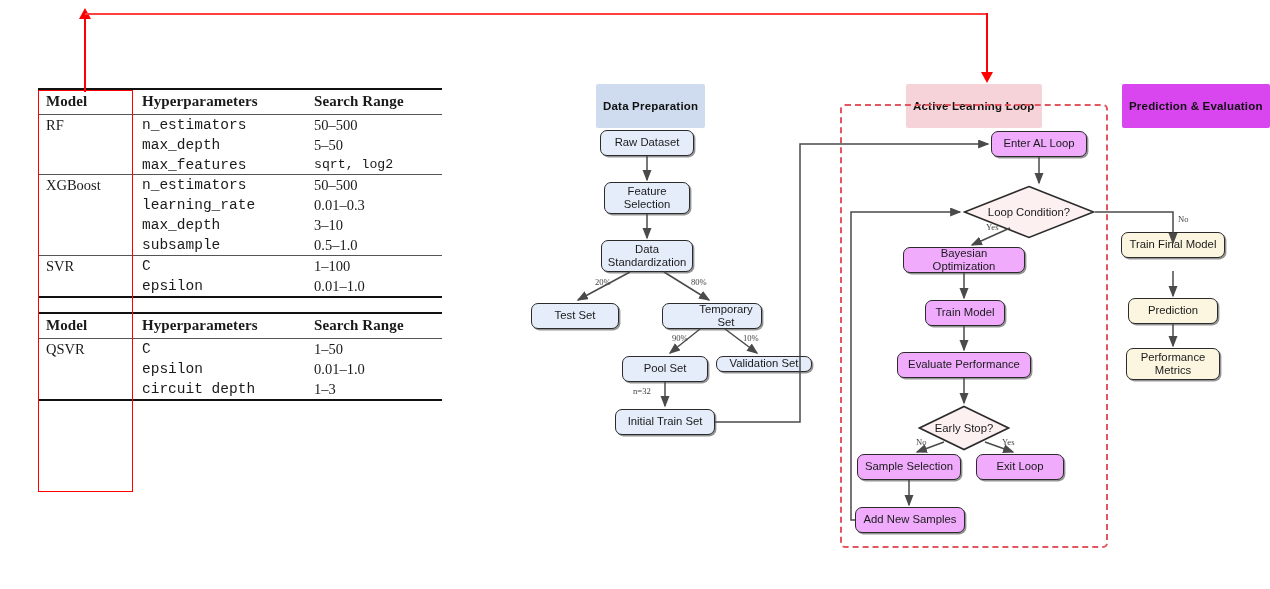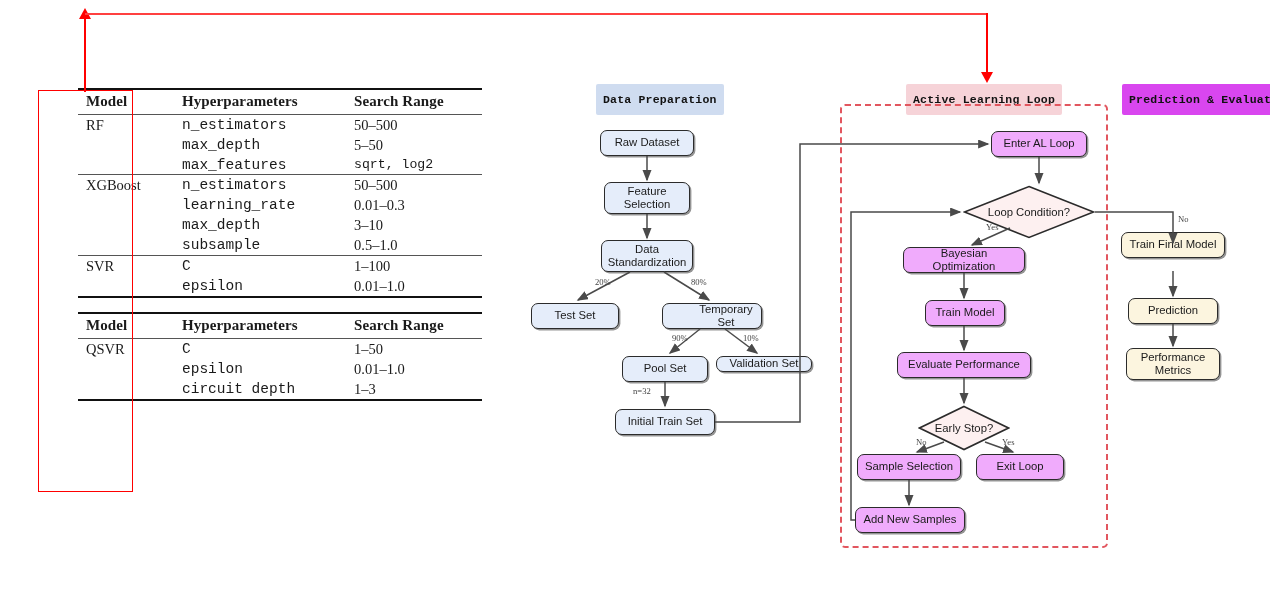--- a/index.html
+++ b/index.html
@@ -1,20 +1,20 @@
 <!DOCTYPE html>
 <html><head>
 <meta charset="utf-8">
 <style>
   html,body{margin:0;padding:0;background:#ffffff;}
   body{width:1270px;height:589px;position:relative;overflow:hidden;
        font-family:"Liberation Serif",serif;color:#1a1a1a;}
 
   
-  #tables-panel{position:absolute;left:38px;top:88px;width:412px;padding-left:40px;}
+  #tables-panel{position:absolute;left:38px;top:88px;width:412px;}
   table.hp{border-collapse:collapse;width:404px;font-size:14.5px;}
   table.hp .rule-top td{border-top:2.0px solid #111;padding:0;height:0;}
   table.hp .rule-bot td{border-top:2.0px solid #111;padding:0;height:0;}
   table.hp .rule-mid td{border-top:0.9px solid #555;padding:0;height:0;}
   table.hp th{font-weight:bold;text-align:left;padding:3px 0 4px 0;
               font-family:"Liberation Serif",serif;font-size:15px;letter-spacing:.1px;}
   table.hp td{padding:1.5px 0;vertical-align:top;font-size:14.5px;}
   .c-model{width:96px;padding-left:8px !important;}
   .c-param{width:172px;font-family:"Liberation Mono",monospace;font-size:13.2px;}
   .c-range{width:auto;}
@@ -30,22 +30,22 @@
               border-left:6px solid transparent;border-right:6px solid transparent;
               border-bottom:11px solid #ff0000;}
   #red-top{position:absolute;left:85px;top:13px;height:1.6px;width:903px;background:#ff4040;}
   #red-right{position:absolute;left:986px;top:13px;width:2.4px;height:62px;background:#ff0000;}
   #red-dnhead{position:absolute;left:981px;top:72px;width:0;height:0;
               border-left:6px solid transparent;border-right:6px solid transparent;
               border-top:11px solid #ff0000;}
 
   
   #flow{position:absolute;left:0;top:0;width:1270px;height:589px;}
-  .sect-badge{position:absolute;font-family:Liberation Mono, monospace;
-              font-weight:bold;font-size:11.5px;padding:9px 7px;border-radius:2px;
+  .sect-badge{position:absolute;font-family:Liberation Sans, sans-serif;
+              font-weight:bold;font-size:11.5px;padding:16px 7px;border-radius:2px;
               white-space:nowrap;color:#111;letter-spacing:.2px;}
   #badge-prep{left:596px;top:84px;background:#cfdcf0;}
   #badge-al{left:906px;top:84px;background:#f6d3d8;}
   #badge-pred{left:1122px;top:84px;background:#d946ef;}
 
   #al-dash{position:absolute;left:840px;top:104px;width:268px;height:444px;
            border:2.3px dashed #e2565f;border-radius:5px;box-sizing:border-box;}
 
   .node{position:absolute;box-sizing:border-box;border:1.15px solid #2b2b2b;
         border-radius:7px;display:flex;align-items:center;justify-content:center;

